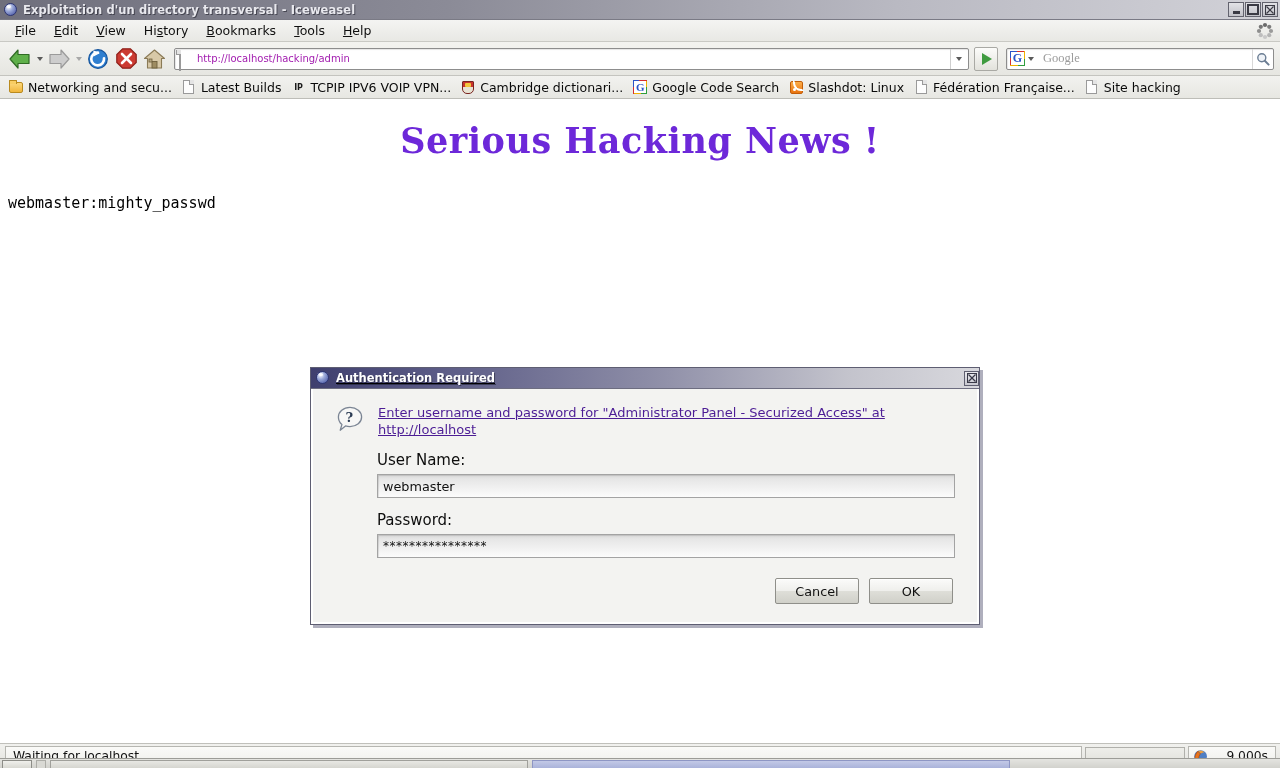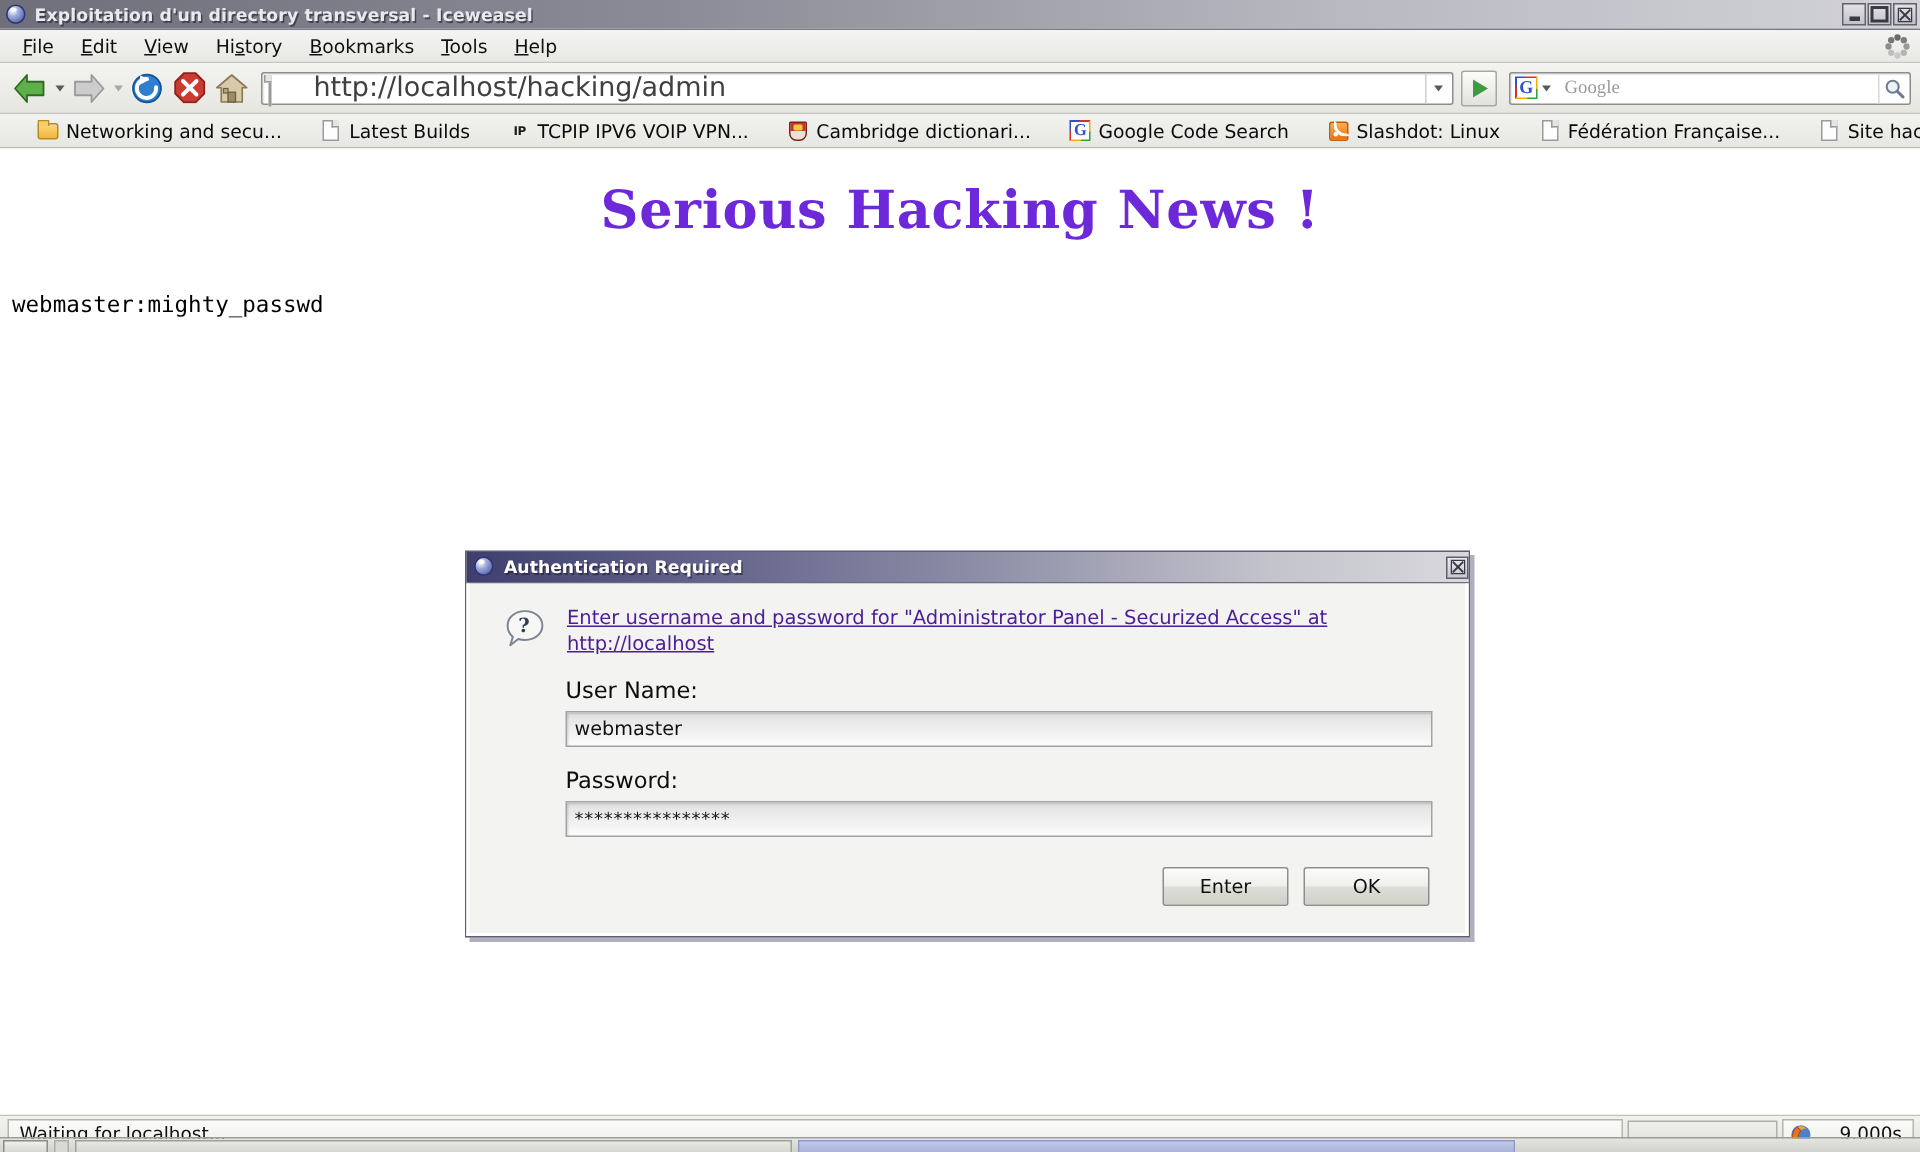--- a/index.html
+++ b/index.html
@@ -118,24 +118,23 @@
   .page-ico {
     width: 11px; height: 14px; background: #fdfdfd;
     border: 1px solid #9a9a9a; position: relative;
   }
   .page-ico::before {
     content: ""; position: absolute; right: -1px; top: -1px;
     width: 4px; height: 4px; background: #e4e4e4;
     border-left: 1px solid #9a9a9a; border-bottom: 1px solid #9a9a9a;
   }
   .url-text {
-    font-size: 18px; color: #404040; white-space: nowrap; overflow: hidden;
+    font-size: 10px; color: #a21caf; white-space: nowrap; overflow: hidden;
     flex: 1;
     font-family: "DejaVu Sans", "Liberation Sans", sans-serif;
-    margin-left: 12px;
   }
   .url-drop {
     width: 16px; height: 20px; display: flex; align-items: center; justify-content: center;
     border-left: 1px solid #cfcfcf; flex-shrink: 0;
   }
   .go-btn {
     width: 24px; height: 24px; margin-left: 3px;
     border: 1px solid #a9a9a4; border-radius: 2px;
     background: linear-gradient(to bottom, #fcfcfa 0%, #e2e2dc 100%);
     display: flex; align-items: center; justify-content: center; flex-shrink: 0;
@@ -178,21 +177,21 @@
     display: flex; align-items: center; padding-left: 5px;
     overflow: hidden;
   }
   .bm {
     display: flex; align-items: center; padding: 1px 6px 1px 3px;
     font-size: 12.5px; color: #0a0a0a; white-space: nowrap;
     flex-shrink: 0;
     font-family: "DejaVu Sans", "Liberation Sans", sans-serif;
   }
   .bm-ico { width: 16px; height: 15px; margin-right: 4px; position: relative; flex-shrink: 0;
-            display: flex; align-items: center; justify-content: center; margin-left: 16px; }
+            display: flex; align-items: center; justify-content: center; }
   .folder-ico {
     width: 14px; height: 11px; background: linear-gradient(to bottom,#fcd77a,#f0b63c);
     border: 1px solid #b98a1e; border-radius: 1px 2px 2px 2px; position: relative;
   }
   .folder-ico::before {
     content:""; position:absolute; left:-1px; top:-3px; width:6px; height:3px;
     background:#f5c busy; background:#f8cd63; border:1px solid #b98a1e; border-bottom:none;
     border-radius:1px 1px 0 0;
   }
   .ip-ico { font-size: 8px; font-weight: bold; color: #1a1a1a; letter-spacing: -0.3px;
@@ -252,20 +251,21 @@
     background: #e9e9e6;
     border: 1px solid #5e5e72;
     box-shadow: 3px 3px 0 rgba(110,110,135,0.55);
     display: flex; flex-direction: column;
   }
   .dlg-title {
     height: 21px; display: flex; align-items: center;
     padding: 0 0 0 5px;
     background: linear-gradient(to right, #3f3f6e 0%, #5a5a85 18%, #8f8fa8 52%, #c3c3cc 80%, #d8d8dd 100%);
     border-bottom: 1px solid #6d6d80;
+    text-decoration: underline;
   }
   .dlg-title-ico { width: 14px; height: 14px; position: relative; margin-right: 6px; flex-shrink: 0; }
   .dlg-title-text {
     font-size: 11.5px; font-weight: bold; color: #ffffff;
     text-shadow: 1px 1px 0 rgba(30,30,50,0.6);
     font-family: "DejaVu Sans", "Liberation Sans", sans-serif;
   }
   .dlg-close {
     margin-left: auto; width: 15px; height: 15px;
     background: linear-gradient(to bottom,#eaeaee,#c8c8d0);
@@ -563,21 +563,21 @@
         <div class="field-input">
           <span>webmaster</span>
         </div>
 
         <div class="field-label">Password:</div>
         <div class="field-input">
           <span class="pw-dots">****************</span>
         </div>
 
         <div class="dlg-buttons">
-          <span class="dlg-btn">Enter</span>
+          <span class="dlg-btn">Cancel</span>
           <span class="dlg-btn">OK</span>
         </div>
       </div>
     </div>
   </div>
 
   <div class="statusbar">
     <span class="status-text-box">Waiting for localhost...</span>
     <span class="status-progress"></span>
     <span class="status-timer">

